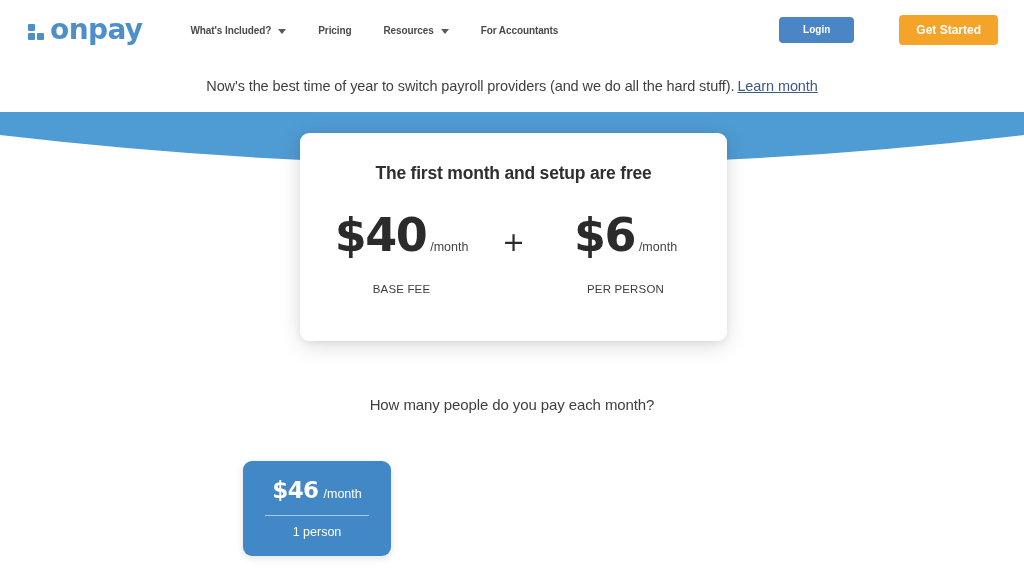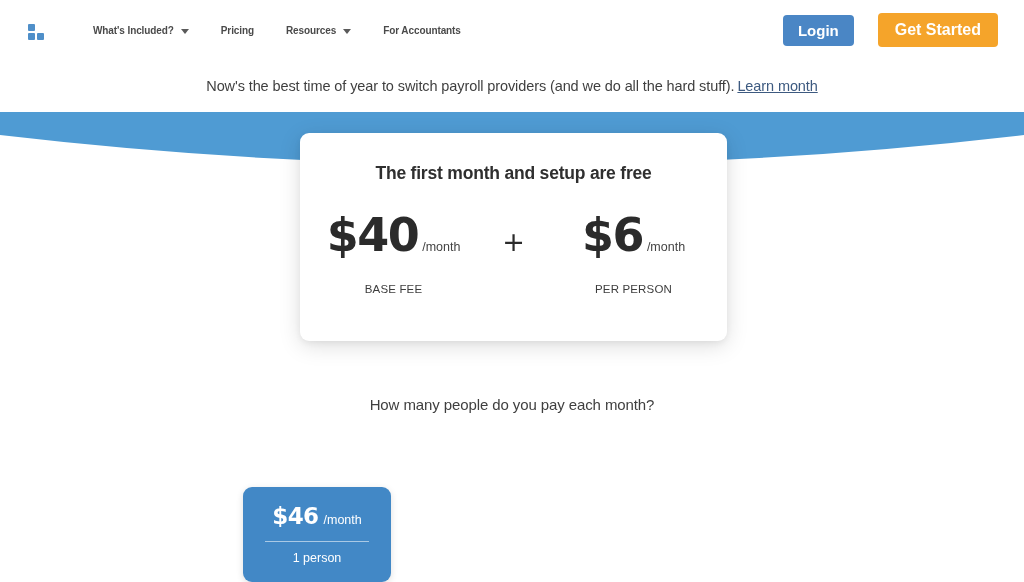--- a/index.html
+++ b/index.html
@@ -106,28 +106,29 @@
     cursor: pointer;
     font-family: inherit;
     border-radius: 4px;
     font-weight: 700;
     line-height: 1;
     white-space: nowrap;
   }
   .btn-login {
     background: #4a86c5;
     color: #ffffff;
-    font-size: 15px;
-    padding: 8px 15px;
+    font-size: 10px;
+    padding: 8px 24px;
   }
   .btn-getstarted {
     background: #f5a42a;
     color: #ffffff;
-    font-size: 16px;
+    font-size: 12px;
     padding: 9px 17px;
+    margin-left: 21px;
   }
 
   
   .promo-banner {
     position: absolute;
     top: 60px; left: 0;
     width: 1024px;
     height: 52px;
     background: linear-gradient(90deg,
         #d9b customColor 0%,
@@ -187,21 +188,21 @@
     color: #2f2f2f;
     padding-top: 30px;
     letter-spacing: -0.2px;
   }
 
   .price-row {
     display: flex;
     align-items: flex-start;
     justify-content: center;
     margin-top: 28px;
-    gap: 12px;
+    gap: 4px;
   }
 
   .price-block { width: 150px; }
 
   .price-line {
     display: flex;
     align-items: baseline;
     justify-content: center;
     gap: 4px;
   }
@@ -259,21 +260,21 @@
     margin-top: 14px;
     font-size: 15px;
     color: #3f3f3f;
     letter-spacing: -0.1px;
   }
 
   
   .calc-tooltip {
     position: absolute;
     left: 243px;
-    top: 487px;
+    top: 461px;
     width: 148px;
     height: 95px;
     background: #4288c6;
     border-radius: 9px;
     z-index: 25;
     text-align: center;
     box-shadow: 0 2px 7px rgba(0,0,0,0.13);
   }
 
   .tt-price-line {
@@ -312,20 +313,21 @@
 <body>
 
 <header class="site-header">
 
   <a class="brand">
     <span class="brand-mark">
       <i class="sq-tl"></i>
         <i class="sq-bl"></i>
         <i class="sq-br"></i>
     </span>
+    <span class="brand-word">onpay</span>
   </a>
 
   <nav class="main-nav">
 
     <div class="nav-item">
       <span>What's Included?</span>
       <span class="chev"></span>
     </div>
 
 

